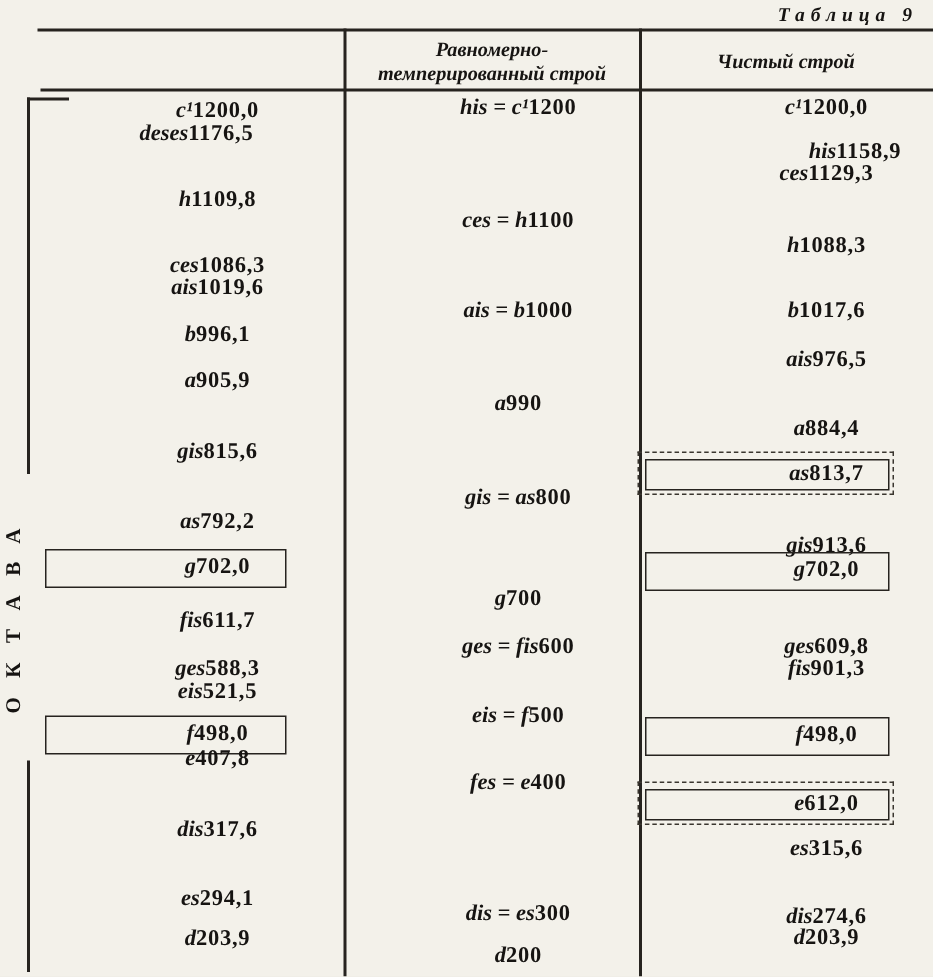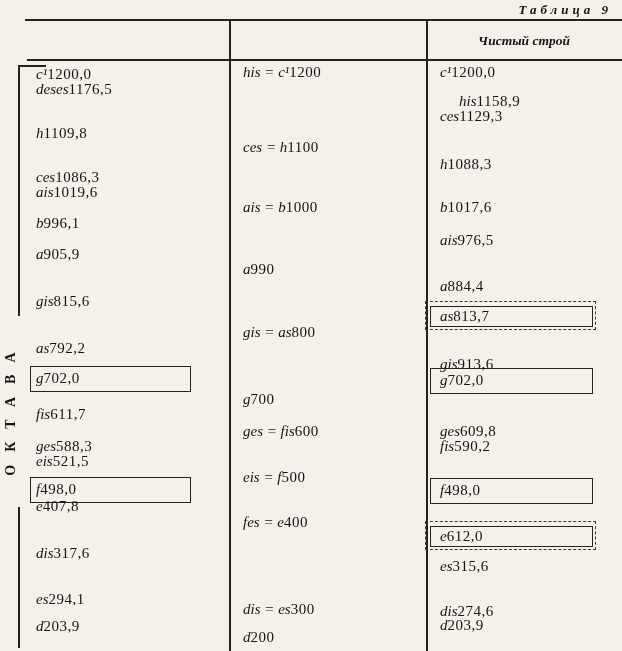--- a/index.html
+++ b/index.html
@@ -1,21 +1,21 @@
 <!DOCTYPE html>
 <html><head>
 <meta charset="utf-8">
 <style>
   html,body{margin:0;padding:0;}
   body{background:#e8e6e0;font-family:"Liberation Serif","DejaVu Serif",serif;}
   #page{position:relative;width:622px;height:651px;background:#f3f1ea;overflow:hidden;color:#161412;}
   .rule{position:absolute;background:#26231f;}
   .title{position:absolute;top:2px;right:10px;font-size:13px;font-weight:bold;font-style:italic;letter-spacing:4px;white-space:nowrap;text-align:center;}
   .colhead{position:absolute;font-size:13.5px;font-weight:bold;font-style:italic;text-align:center;line-height:16px;white-space:nowrap;transform:translateX(-50%);}
-  .row{position:absolute;display:flex;justify-content:flex-start;align-items:baseline;font-size:15px;font-weight:normal;line-height:16px;height:17px;}
+  .row{position:absolute;display:flex;justify-content:center;align-items:baseline;font-size:15px;font-weight:bold;line-height:16px;height:17px;margin-left:40px;}
   .row .note{font-style:italic;white-space:nowrap;}
   .row .val{font-style:normal;white-space:nowrap;letter-spacing:0.5px;}
   .hbox{position:absolute;border:1.6px solid #26231f;background:transparent;}
   .hbox-dash{position:absolute;border:1.4px dashed #3a362f;}
   .octave{position:absolute;font-size:14px;font-weight:bold;letter-spacing:13px;white-space:nowrap;text-align:center;transform:rotate(-90deg);transform-origin:center center;}
 </style>
 </head>
 <body>
 
 <div id="page">
@@ -25,28 +25,32 @@
   <div class="rule" style="left:25px;top:19px;width:597px;height:2px;"></div>
   <div class="rule" style="left:27px;top:59px;width:595px;height:1.6px;"></div>
   <div class="rule" style="left:229px;top:19px;width:1.7px;height:632px;"></div>
   <div class="rule" style="left:426px;top:19px;width:1.7px;height:632px;"></div>
 
   <div class="rule" style="left:18px;top:65px;width:28px;height:1.5px;"></div>
   <div class="rule" style="left:18px;top:65px;width:1.5px;height:251px;"></div>
   <div class="rule" style="left:18px;top:507px;width:1.5px;height:141px;"></div>
   <div class="octave" style="left:-74px;top:399px;width:170px;height:17px;">ОКТАВА</div>
 
+  <div class="colhead" style="left:328px;top:25px;">
+    <div>Равномерно-</div>
+    <div>темперированный строй</div>
+  </div>
   <div class="colhead" style="left:524px;top:33px;">Чистый строй</div>
 
   <div id="rows-layer">
       <div class="row" style="left: 36px; top: 66px; width: 138px;">
         <span class="note">c¹</span>
         <span class="val">1200,0</span>
       </div>
-      <div class="row" style="left: 36px; top: 81px; width: 138px;">
+      <div class="row" style="left: 22px; top: 81px; width: 138px;">
         <span class="note">deses</span>
         <span class="val">1176,5</span>
       </div>
       <div class="row" style="left: 36px; top: 125px; width: 138px;">
         <span class="note">h</span>
         <span class="val">1109,8</span>
       </div>
       <div class="row" style="left: 36px; top: 169px; width: 138px;">
         <span class="note">ces</span>
         <span class="val">1086,3</span>
@@ -195,21 +199,21 @@
       <div class="row" style="left: 440px; top: 372px; width: 142px;">
         <span class="note">g</span>
         <span class="val">702,0</span>
       </div>
       <div class="row" style="left: 440px; top: 423px; width: 142px;">
         <span class="note">ges</span>
         <span class="val">609,8</span>
       </div>
       <div class="row" style="left: 440px; top: 438px; width: 142px;">
         <span class="note">fis</span>
-        <span class="val">590,2</span>
+        <span class="val">901,3</span>
       </div>
       <div class="hbox" style="left: 430px; top: 478px; width: 161px; height: 24px;"></div>
       <div class="row" style="left: 440px; top: 482px; width: 142px;">
         <span class="note">f</span>
         <span class="val">498,0</span>
       </div>
       <div class="hbox-dash" style="left: 425px; top: 521px; width: 169px; height: 27px;"></div>
       <div class="hbox" style="left: 430px; top: 526px; width: 161px; height: 19px; border-width: 1.3px;"></div>
       <div class="row" style="left: 440px; top: 528px; width: 142px;">
         <span class="note">e</span>

